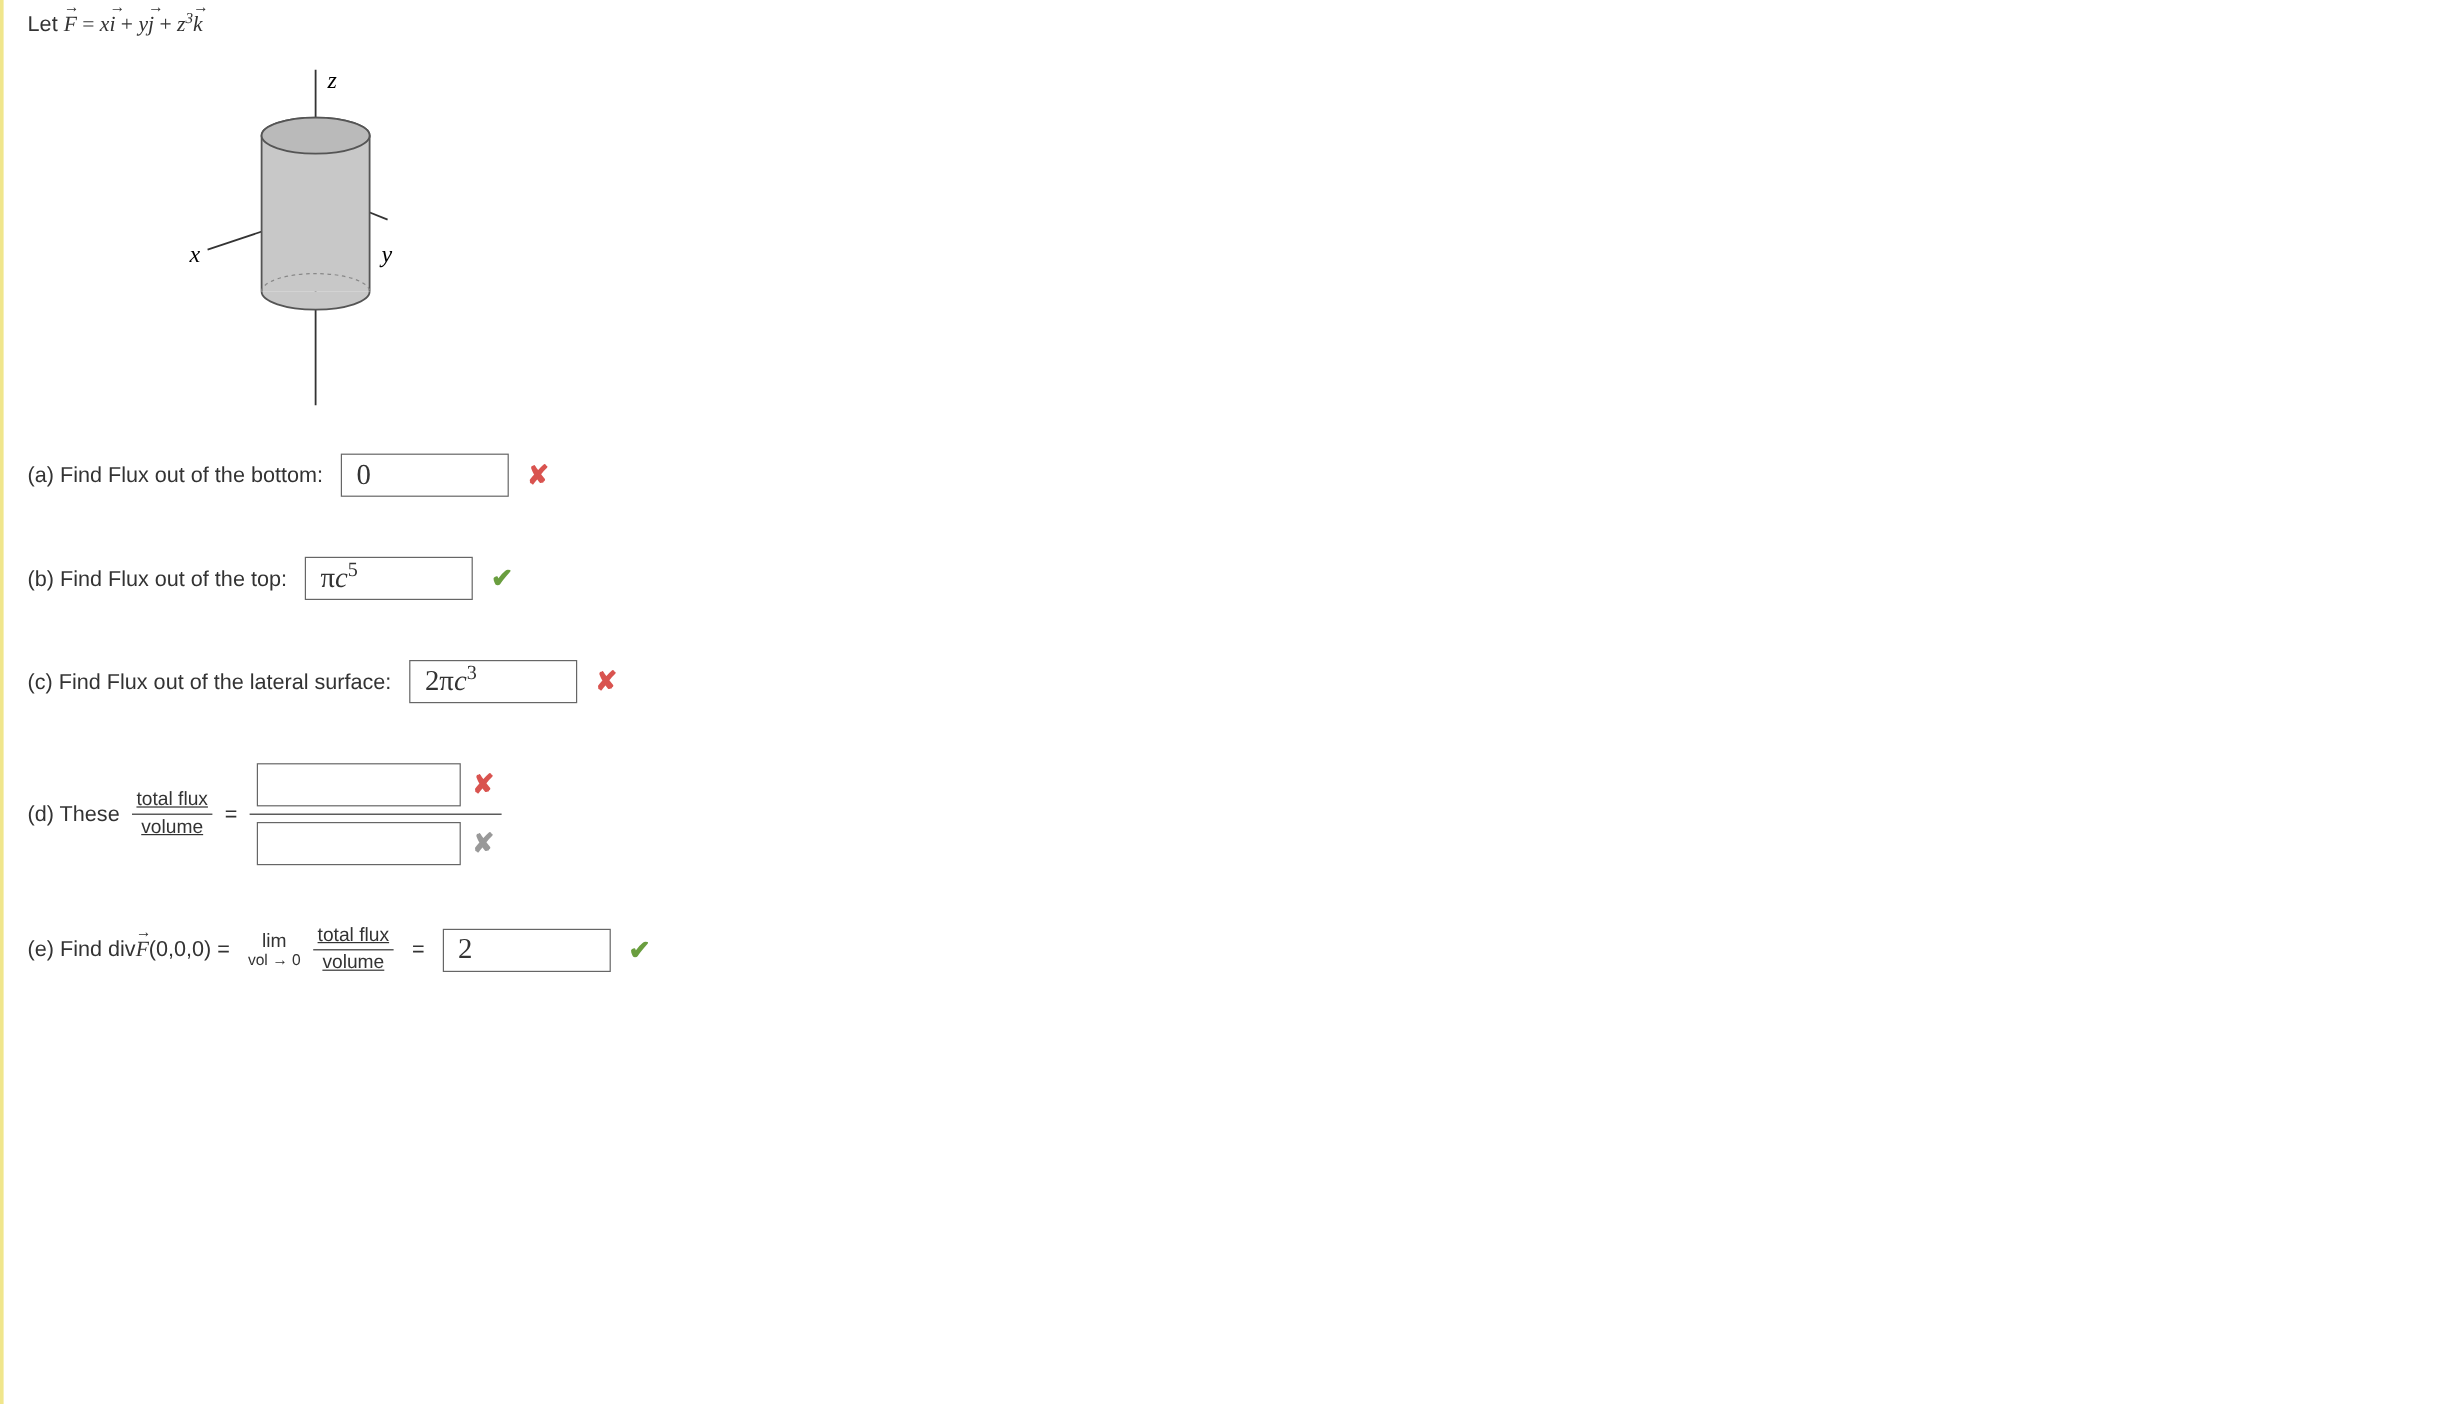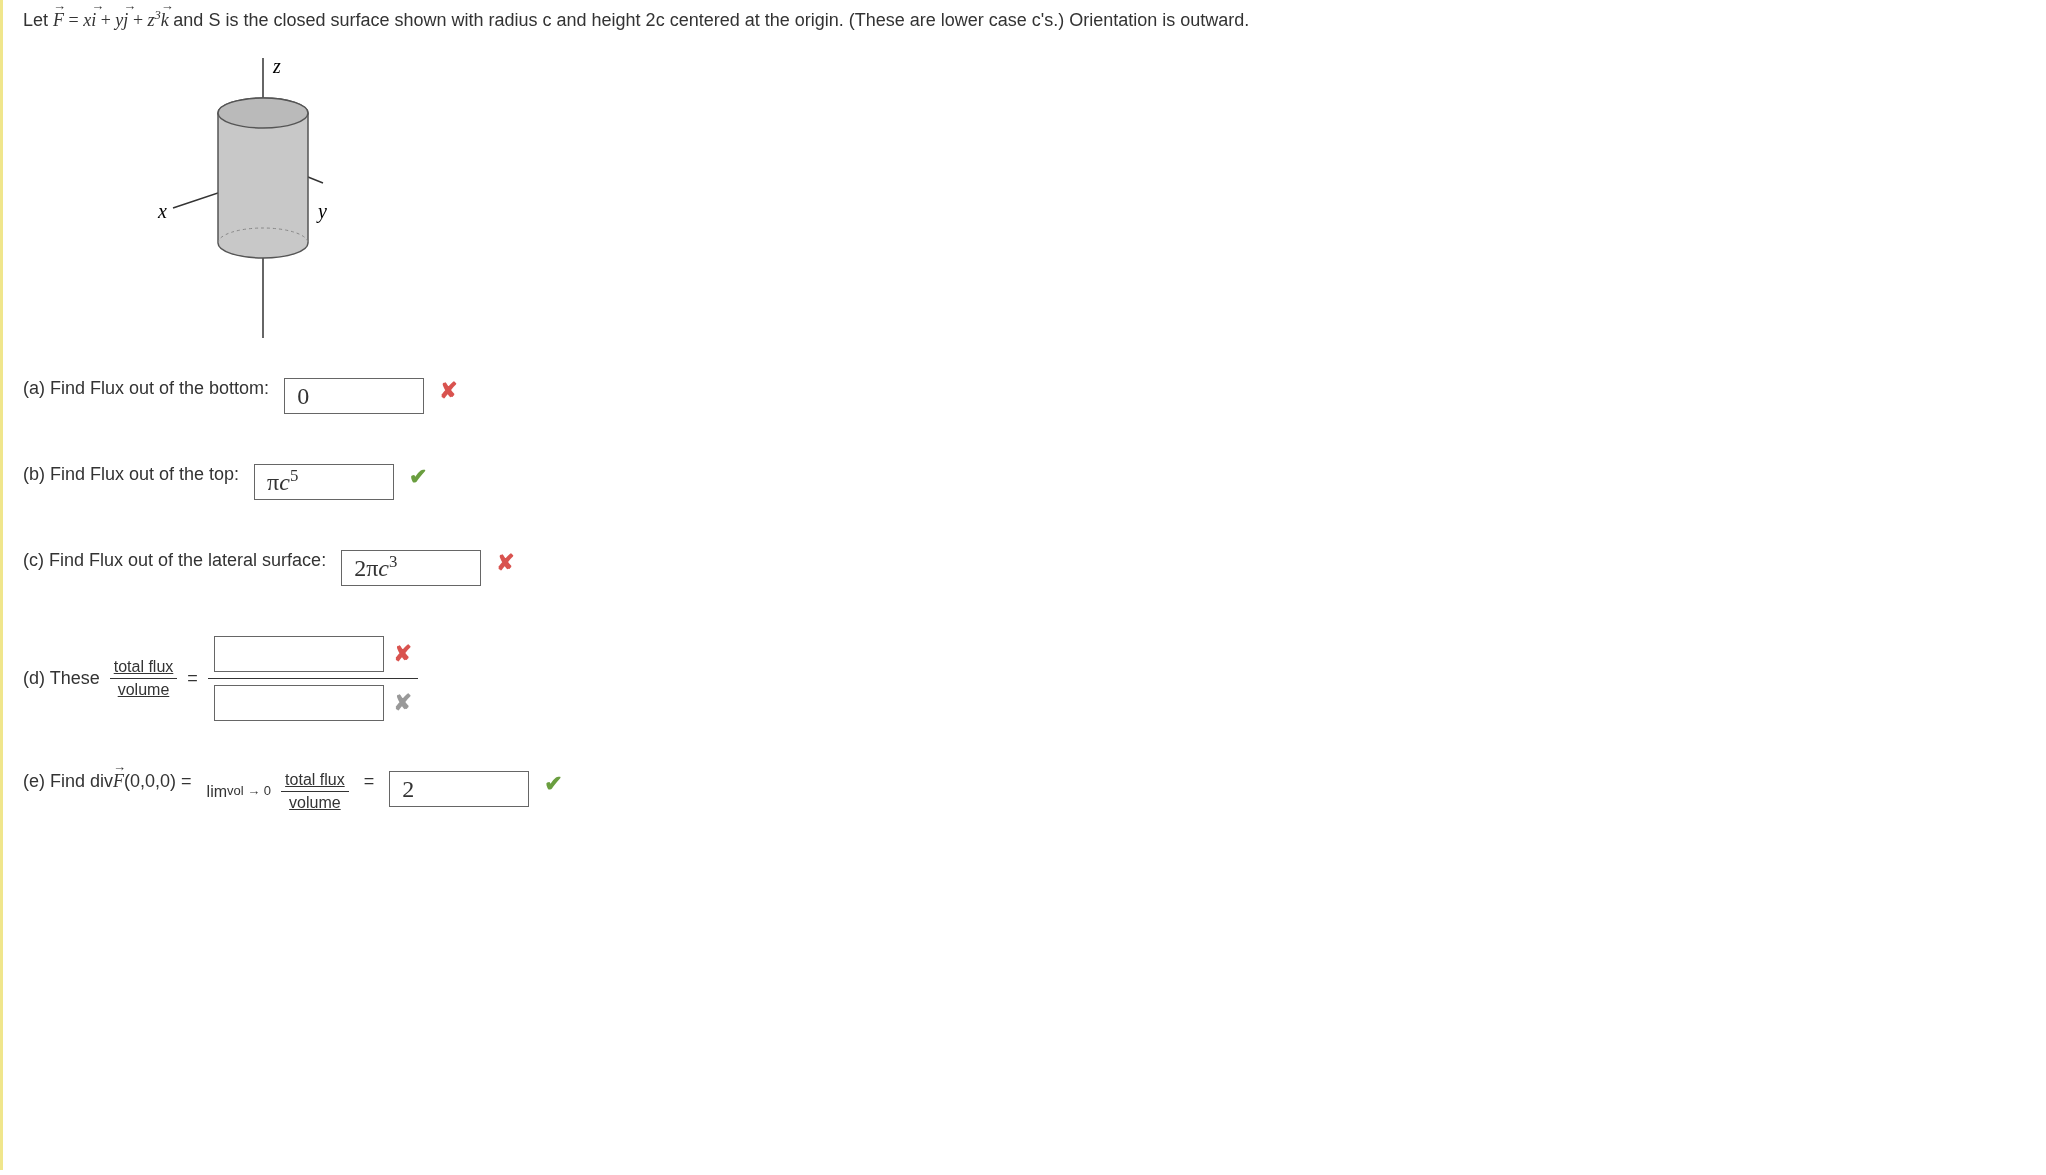--- a/index.html
+++ b/index.html
@@ -31,21 +31,21 @@
     text-align: center;
   }
   .figure-container {
     margin: 10px 0 40px 100px;
     width: 240px;
     height: 280px;
     position: relative;
   }
   .question-row {
     display: flex;
-    align-items: flex-start;
+    align-items: center;
     margin: 30px 0 50px 0;
     gap: 15px;
   }
   .question-label {
     font-size: 18px;
   }
   .answer-box {
     border: 1px solid #666;
     padding: 8px 12px;
     min-width: 140px;
@@ -92,42 +92,41 @@
   }
   .d-row { display: flex; align-items: center; gap: 10px; }
   .d-boxrow { display: flex; align-items: center; gap: 10px; }
   .lim-expr {
     display: inline-flex;
     align-items: center;
     gap: 10px;
   }
   .lim-stack {
     display: inline-flex;
-    flex-direction: row;
+    flex-direction: column;
     align-items: center;
     font-size: 16px;
     line-height: 1.1;
   }
   .lim-stack .bot { font-size: 13px; }
   sup { font-size: 0.7em; vertical-align: super; line-height: 0;}
   .math { font-family: 'Times New Roman', serif; font-style: italic; }
   .math .op { font-style: normal; }
 </style>
 </head>
 <body>
 
 <div class="problem-statement">
   <span>Let  </span>
   <span class="math">
     <span class="vec">F<span class="vec-arrow">→</span></span>
     <span class="op"> = </span>x<span class="vec">i<span class="vec-arrow">→</span></span>
     <span class="op"> + </span>y<span class="vec">j<span class="vec-arrow">→</span></span>
     <span class="op"> + </span>z<sup>3</sup><span class="vec">k<span class="vec-arrow">→</span></span>
   </span>
-  <span>  and S is the closed surface shown with radius c and height 2c centered at the origin. (These are lower case c's.) Orientation is outward.</span>
 </div>
 
 <div class="figure-container">
   <svg width="240" height="280" viewBox="0 0 240 280">
 
     <line x1="140" y1="0" x2="140" y2="280" stroke="#333" stroke-width="1.5"></line>
 
     <line x1="50" y1="150" x2="140" y2="120" stroke="#333" stroke-width="1.5"></line>
 
     <line x1="180" y1="117" x2="200" y2="125" stroke="#333" stroke-width="1.5"></line>

